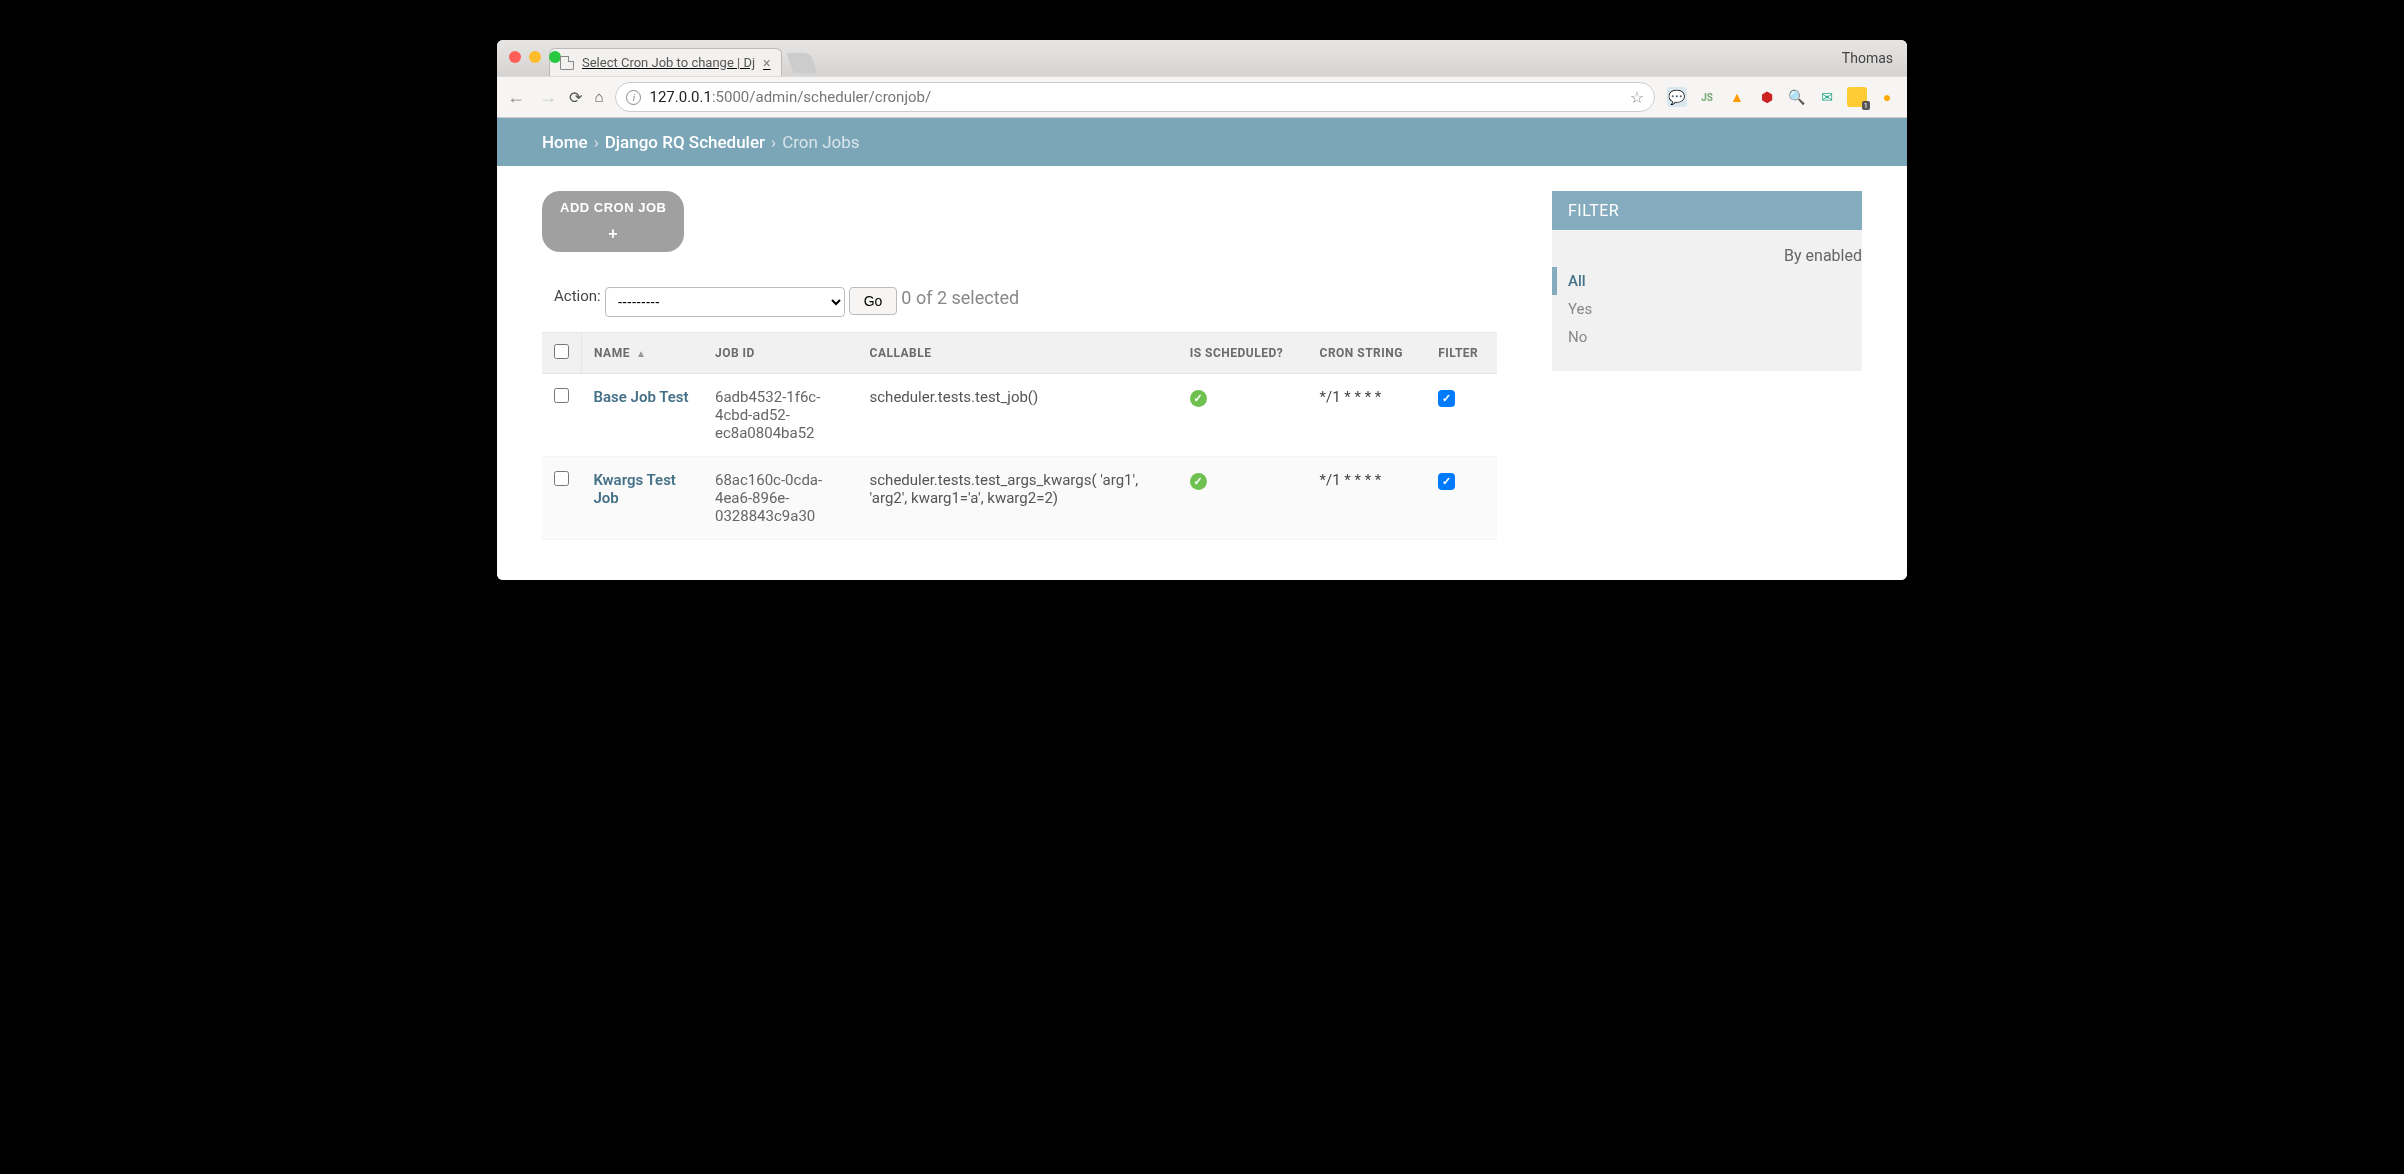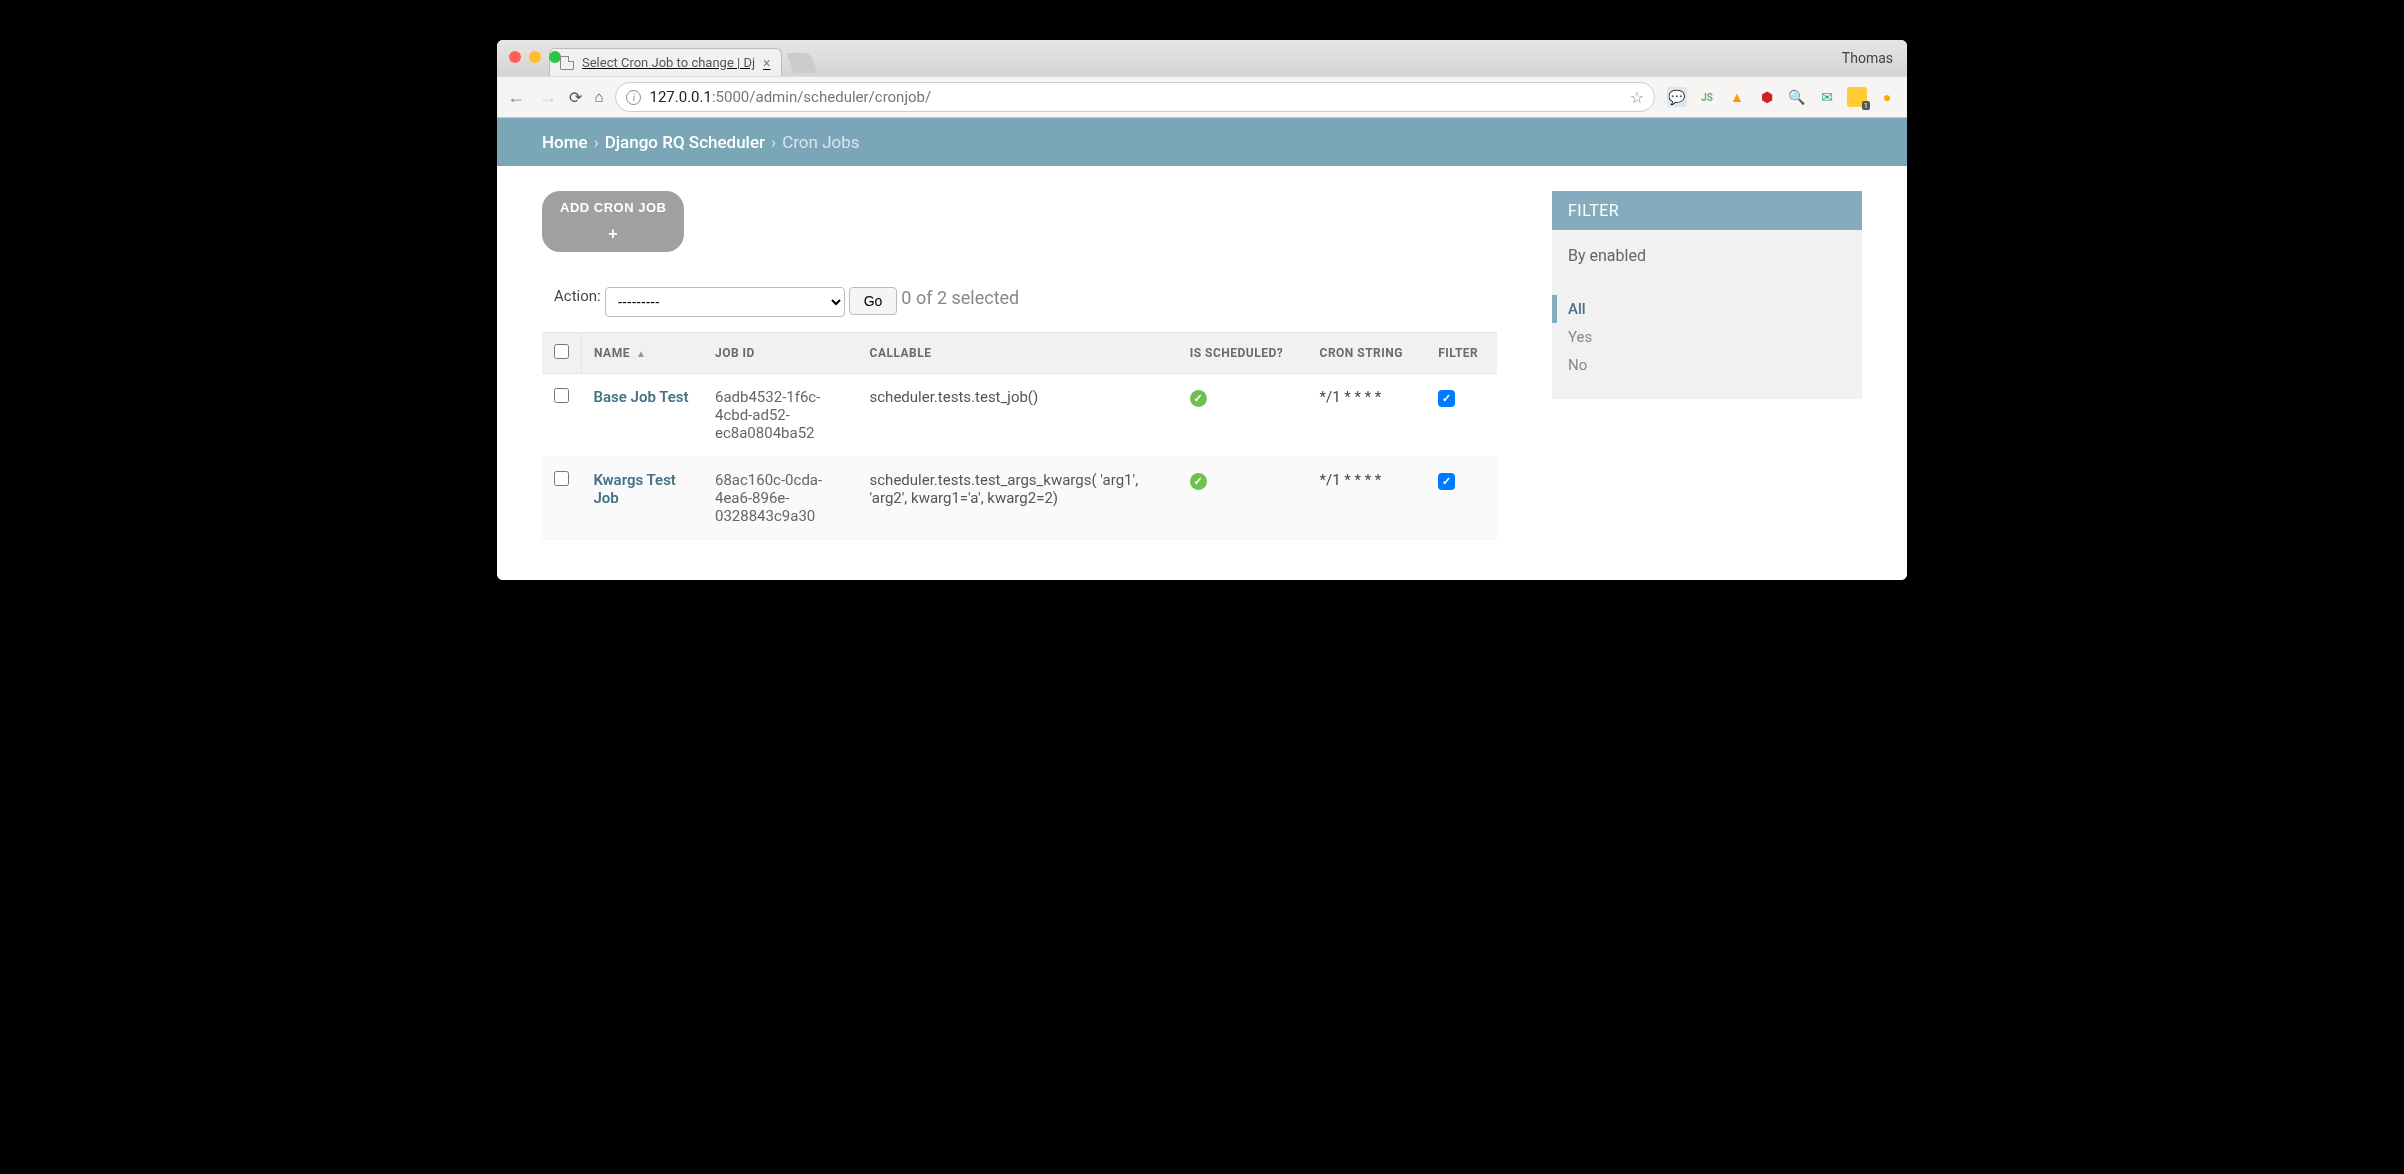--- a/index.html
+++ b/index.html
@@ -174,21 +174,21 @@
 .save-btn{
   background:#447187;color:#fff;border:none;border-radius:4px;
   padding:13px 22px;font-size:16px;font-weight:500;cursor:pointer;
 }
 .sidebar{width:310px;}
 .filter-head{
   background:#85abbe;color:#fff;padding:10px 16px;
   font-size:16px;font-weight:400;letter-spacing:0.5px;
 }
 .filter-body{background:#f1f1f1;padding:16px 0 20px 16px;}
-.filter-body h3{font-size:16px;font-weight:400;color:#666;margin-bottom:30px;}
+.filter-body h3{font-size:16px;font-weight:400;color:#666;margin-bottom:2px;text-align:right;}
 .filter-body ul{list-style:none;}
 .filter-body li{padding:5px 0;font-size:15px;color:#888;cursor:pointer;}
 .filter-body li.selected{color:#447187;font-weight:500;border-left:5px solid #85abbe;margin-left:-16px;padding-left:11px;}
 </style>
 </head>
 <body>
 
 <div class="window">
 
   <div class="titlebar">

